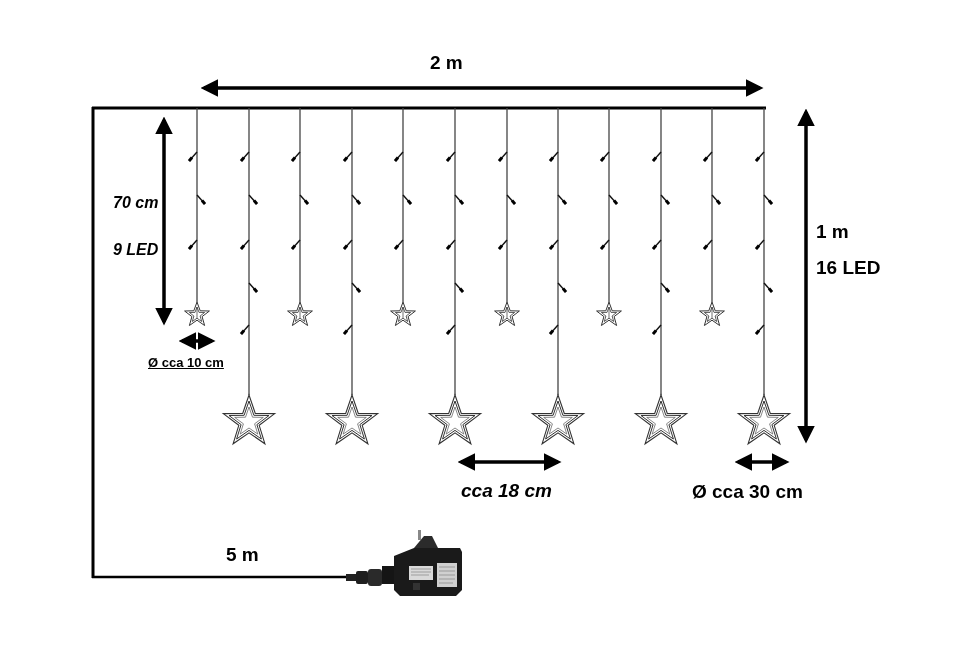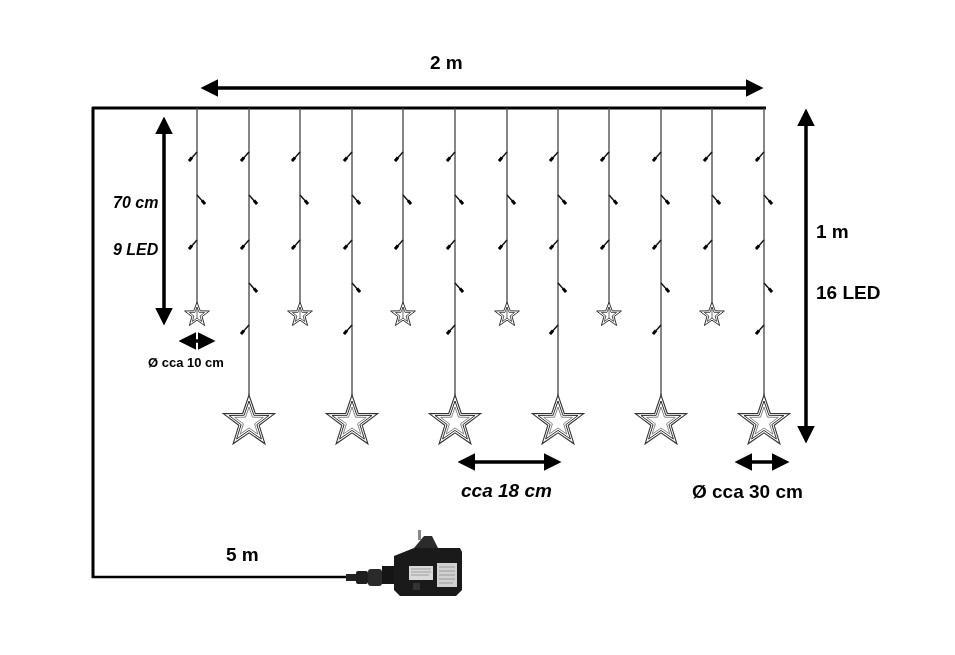--- a/index.html
+++ b/index.html
@@ -180,17 +180,17 @@
         <line x1="439" y1="583" x2="453" y2="583"></line>
     </g>
     <rect x="413" y="583" width="7" height="7" fill="#333"></rect>
   </g>
 </svg>
 
 <div class="lbl lbl-lg" style="left:430px; top:50px;">2 m</div>
 <div class="lbl lbl-md" style="left:113px; top:192px;">70 cm</div>
 <div class="lbl lbl-md" style="left:113px; top:215px;margin-top:24px;">9 LED</div>
 <div class="lbl lbl-lg" style="left:816px; top:219px;">1 m</div>
-<div class="lbl lbl-lg" style="left:816px; top:255px;margin-top:25px;">16 LED</div>
-<div class="lbl lbl-sm" style="left:148px; top:355px;">Ø cca 10 cm</div>
+<div class="lbl lbl-lg" style="left:816px; top:255px;">16 LED</div>
+<div class="lbl lbl-sm" style="left:148px; top:355px;text-decoration:underline;">Ø cca 10 cm</div>
 <div class="lbl lbl-lg" style="left:461px; top:478px;font-style:italic;">cca 18 cm</div>
 <div class="lbl lbl-lg" style="left:692px; top:479px;">Ø cca 30 cm</div>
 <div class="lbl lbl-lg" style="left:206px; top:542px;margin-left:20px;">5 m</div>
 
 </body></html>

